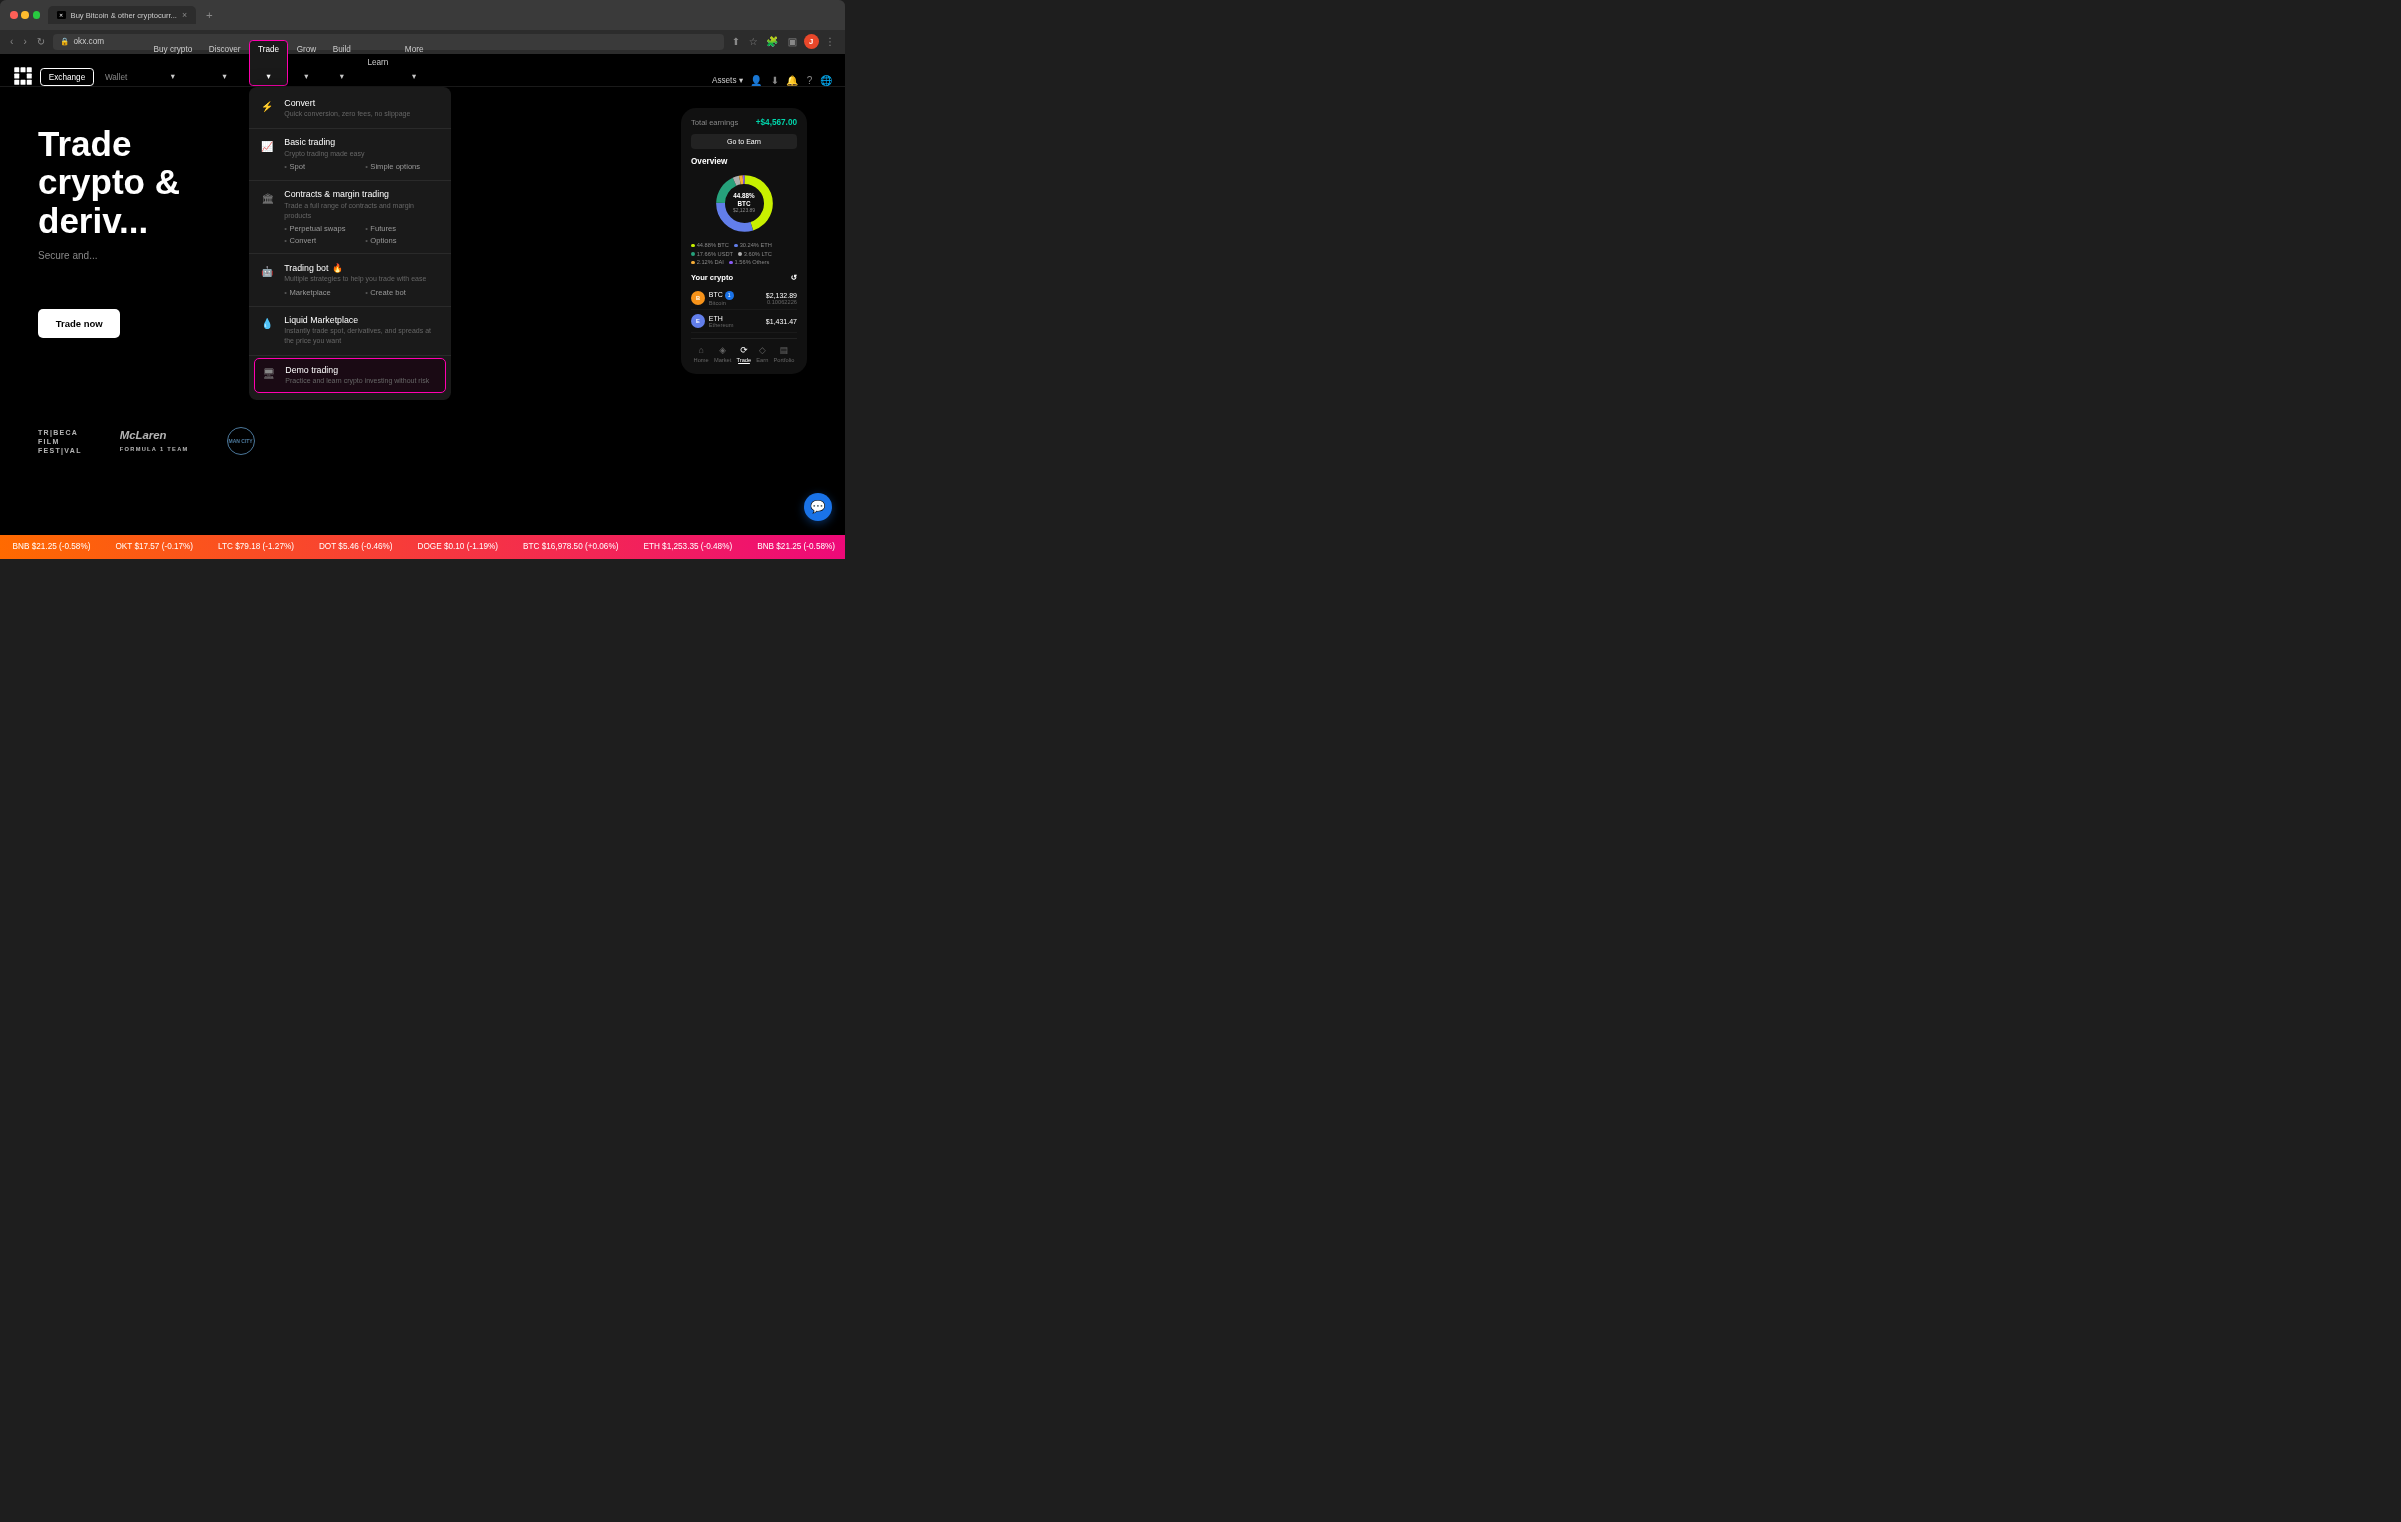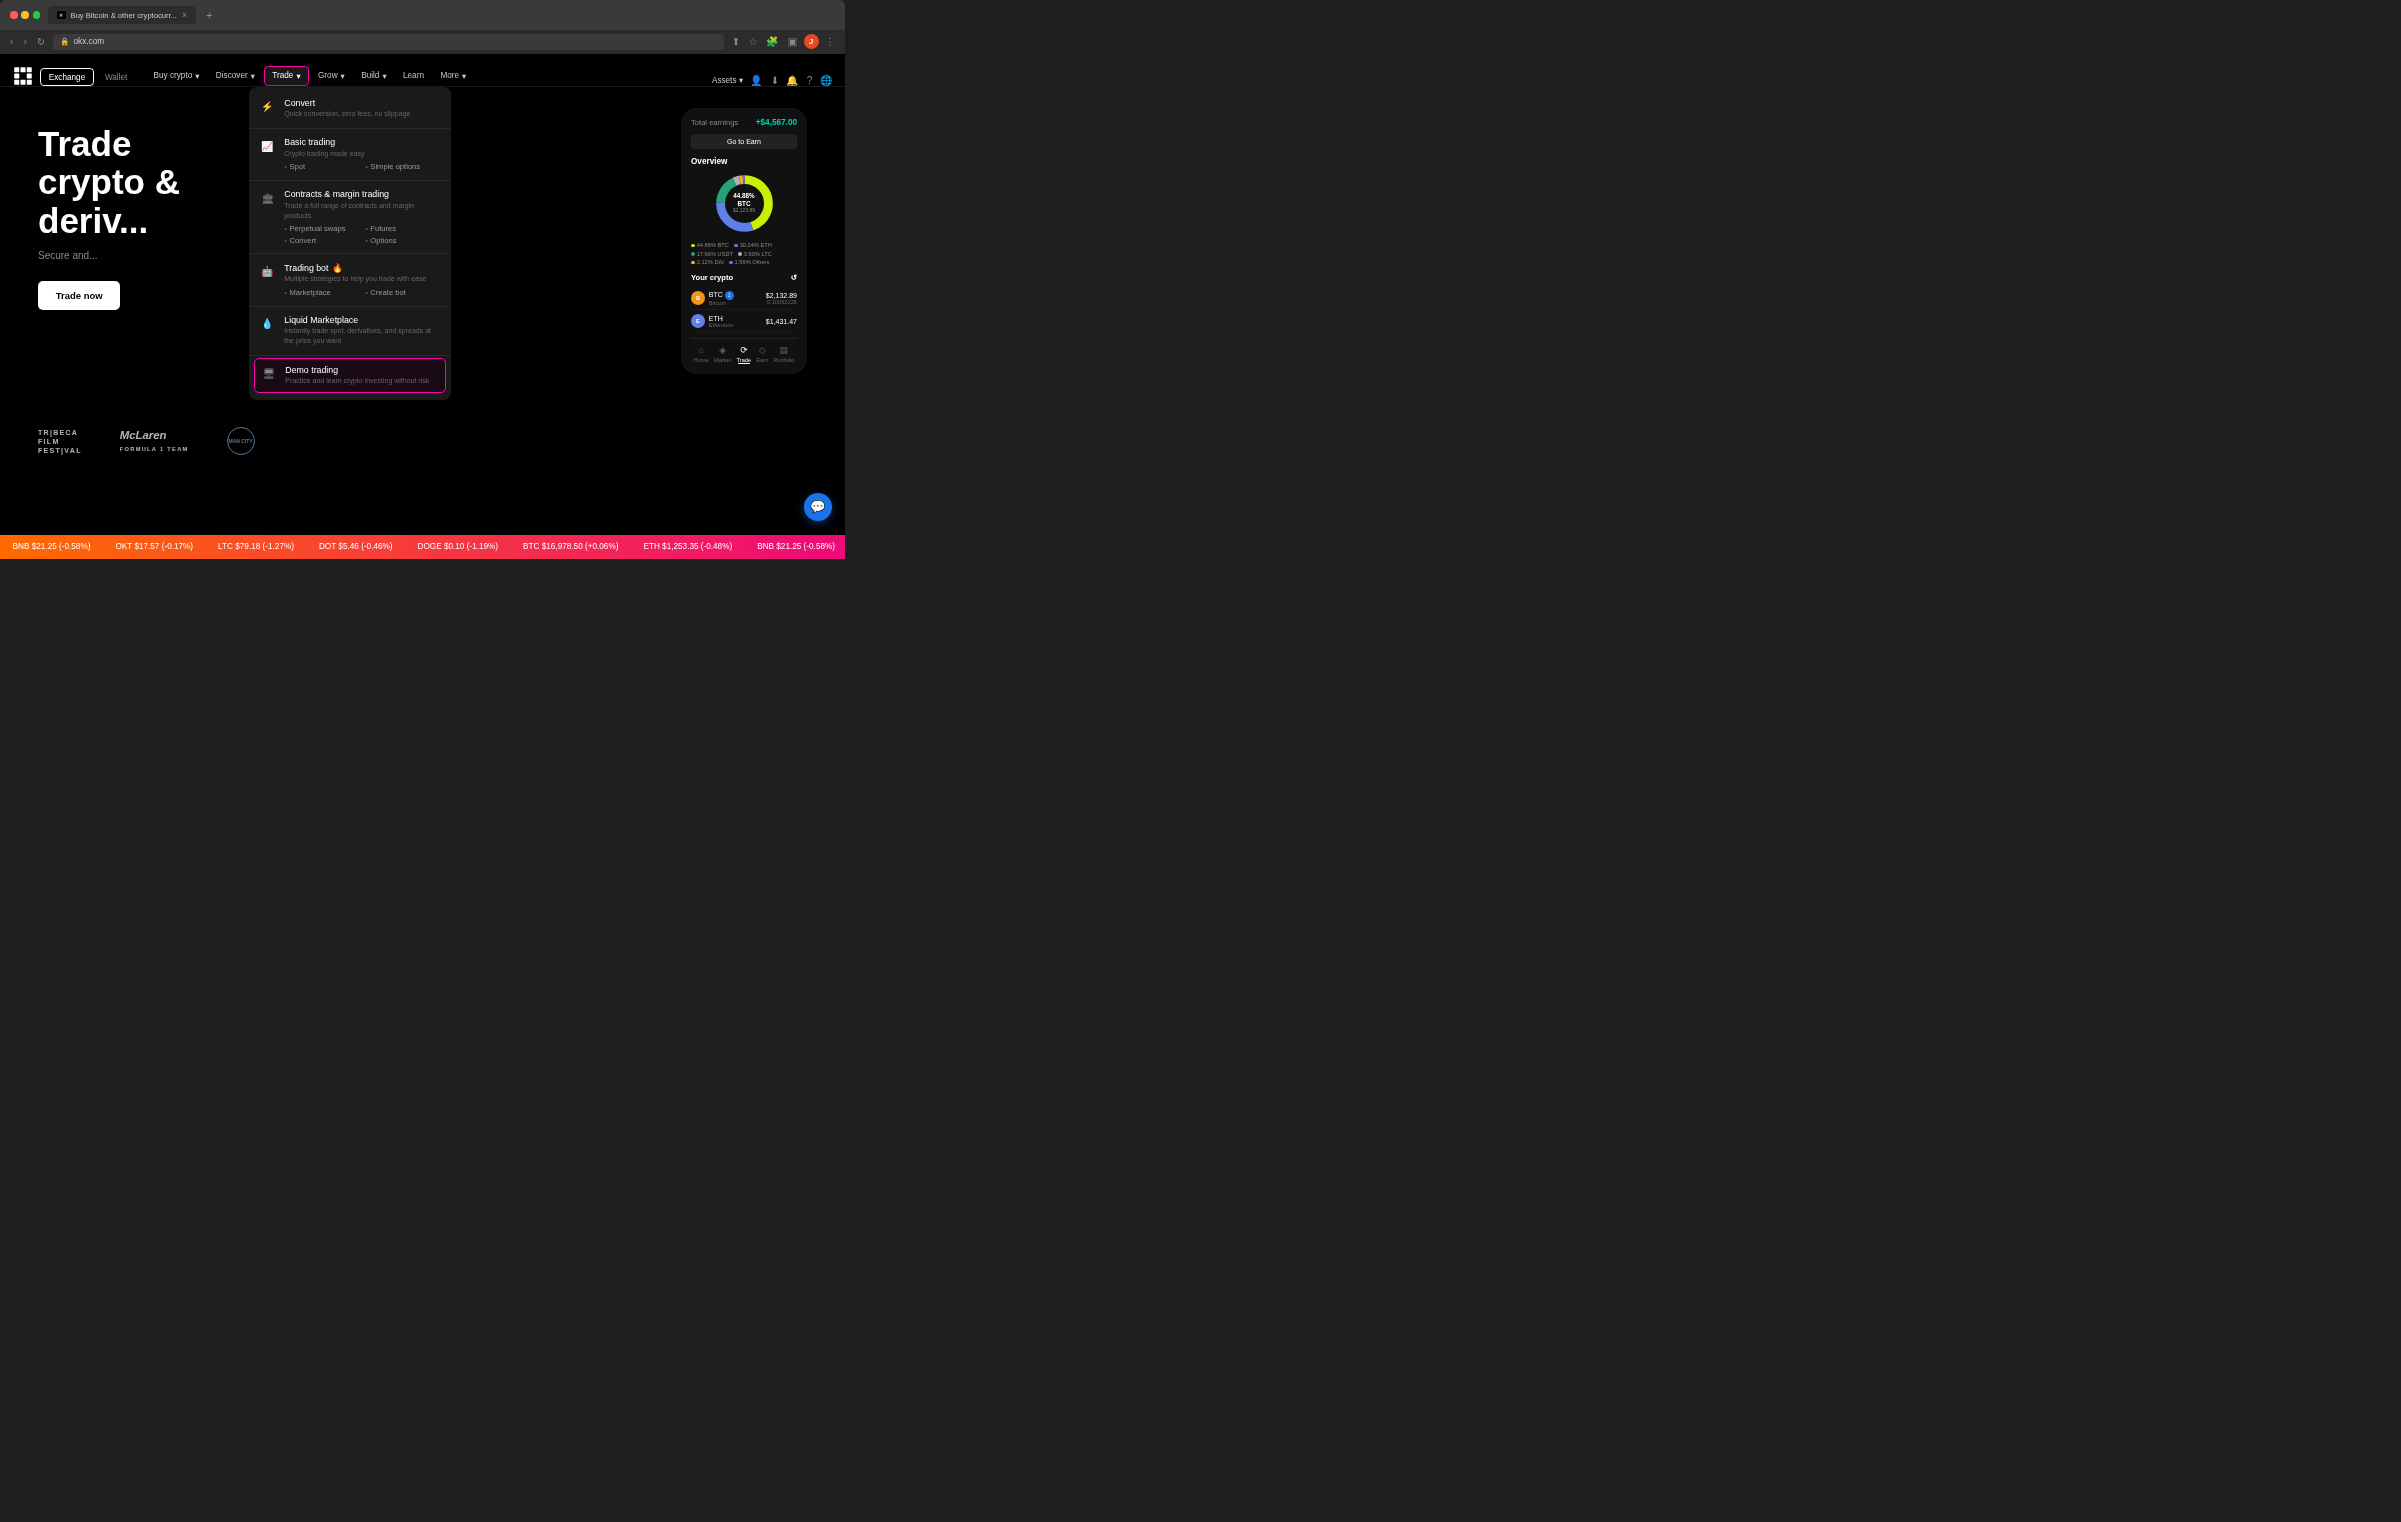--- a/index.html
+++ b/index.html
@@ -30,21 +30,21 @@
 
     
     .okx-nav { background: #000; border-bottom: 0.6px solid #1a1a1a; padding: 0 12.6px; display: flex; align-items: flex-end; height: 33px; position: relative; z-index: 100; }
     .okx-logo { display: flex; align-items: center; margin-right: 7.6px; }
     .okx-logo svg { width: 20px; height: 20px; }
     .nav-pills { display: flex; gap: 2.5px; margin-right: 10px; }
     .nav-pill { padding: 3.2px 7.6px; border-radius: 3.8px; font-size: 8.2px; cursor: pointer; color: #fff; border: 0.6px solid transparent; }
     .nav-pill.active { border-color: #fff; color: #fff; }
     .nav-pill.inactive { color: #888; }
     .nav-menu { display: flex; align-items: center; gap: 1.3px; flex: 1; }
-    .nav-item { padding: 3.8px 7.6px; font-size: 8.2px; color: #ccc; cursor: pointer; display: flex; align-items: center; gap: 3px; border-radius: 3.8px; }
+    .nav-item { padding: 3.8px 7.6px; font-size: 8.2px; color: #ccc; cursor: pointer; display: flex; align-items: center; gap: 17px; border-radius: 3.8px; flex-direction: column; }
     .nav-item:hover, .nav-item.active { color: #fff; }
     .nav-item.active { background: #1a1a1a; color: #fff; border: 0.6px solid #ff00af; }
     .nav-right { display: flex; align-items: center; gap: 7.6px; margin-left: auto; }
     .nav-right-btn { font-size: 8.2px; color: #ccc; cursor: pointer; display: flex; align-items: center; gap: 2.5px; }
     .nav-icon { color: #888; cursor: pointer; font-size: 10px; }
 
     
     .dropdown-overlay { position: absolute; top: 33px; left: 249px; background: #1a1a1a; border-radius: 7.6px; padding: 5px 0; width: 202px; z-index: 200; box-shadow: 0 5px 20px rgba(0,0,0,0.5); }
     .dropdown-item { padding: 6.3px 10px; display: flex; align-items: flex-start; gap: 7.6px; cursor: pointer; transition: background 0.15s; }
     .dropdown-item.highlighted { background: #1a0a14; border: 0.6px solid #ff00af; border-radius: 5px; margin: 1.3px 5px; padding: 6.3px 5px; }
@@ -54,21 +54,21 @@
     .dropdown-desc { font-size: 7px; color: #666; line-height: 1.4; }
     .dropdown-sub-items { display: grid; grid-template-columns: 1fr 1fr; gap: 2.5px 5px; margin-top: 3.8px; }
     .dropdown-sub-item { font-size: 7.6px; color: #999; display: flex; align-items: center; gap: 2.5px; cursor: pointer; }
     .dropdown-sub-item::before { content: "•"; color: #555; }
     .dropdown-divider { height: 0.6px; background: #2a2a2a; margin: 2.5px 0; }
 
     
     .hero { padding: 38px 38px 25px; min-height: 328px; position: relative; }
     .hero-title { font-size: 35px; font-weight: 700; color: #fff; line-height: 1.1; margin-bottom: 10px; }
     .hero-subtitle { font-size: 10px; color: #888; margin-bottom: 20px; }
-    .hero-btn { background: #fff; color: #000; padding: 8.8px 17.7px; border-radius: 5px; font-size: 9.5px; font-weight: 600; cursor: pointer; display: inline-block; }
+    .hero-btn { background: #fff; color: #000; padding: 8.8px 17.7px; border-radius: 5px; font-size: 9.5px; font-weight: 600; cursor: pointer; display: inline-block; margin-top: 28px; }
 
     
     .app-card { position: absolute; right: 38px; top: 21px; width: 126px; background: #111; border-radius: 15px; padding: 10px; color: #fff; font-size: 7px; box-shadow: 0 10px 40px rgba(0,0,0,0.8); }
     .app-card-header { display: flex; justify-content: space-between; align-items: center; margin-bottom: 7.6px; }
     .app-card-earnings { font-size: 7.6px; color: #888; }
     .app-card-amount { font-size: 8.2px; color: #00d4aa; font-weight: 600; }
     .earn-btn { background: #222; border-radius: 3.8px; padding: 3.8px; text-align: center; font-size: 7px; color: #fff; margin-bottom: 7.6px; cursor: pointer; }
     .overview-title { font-size: 8.2px; font-weight: 600; margin-bottom: 6.3px; }
     .donut-chart { width: 63px; height: 63px; margin: 0 auto 7.6px; position: relative; }
     .donut-center { position: absolute; top: 50%; left: 50%; transform: translate(-50%, -50%); text-align: center; }

